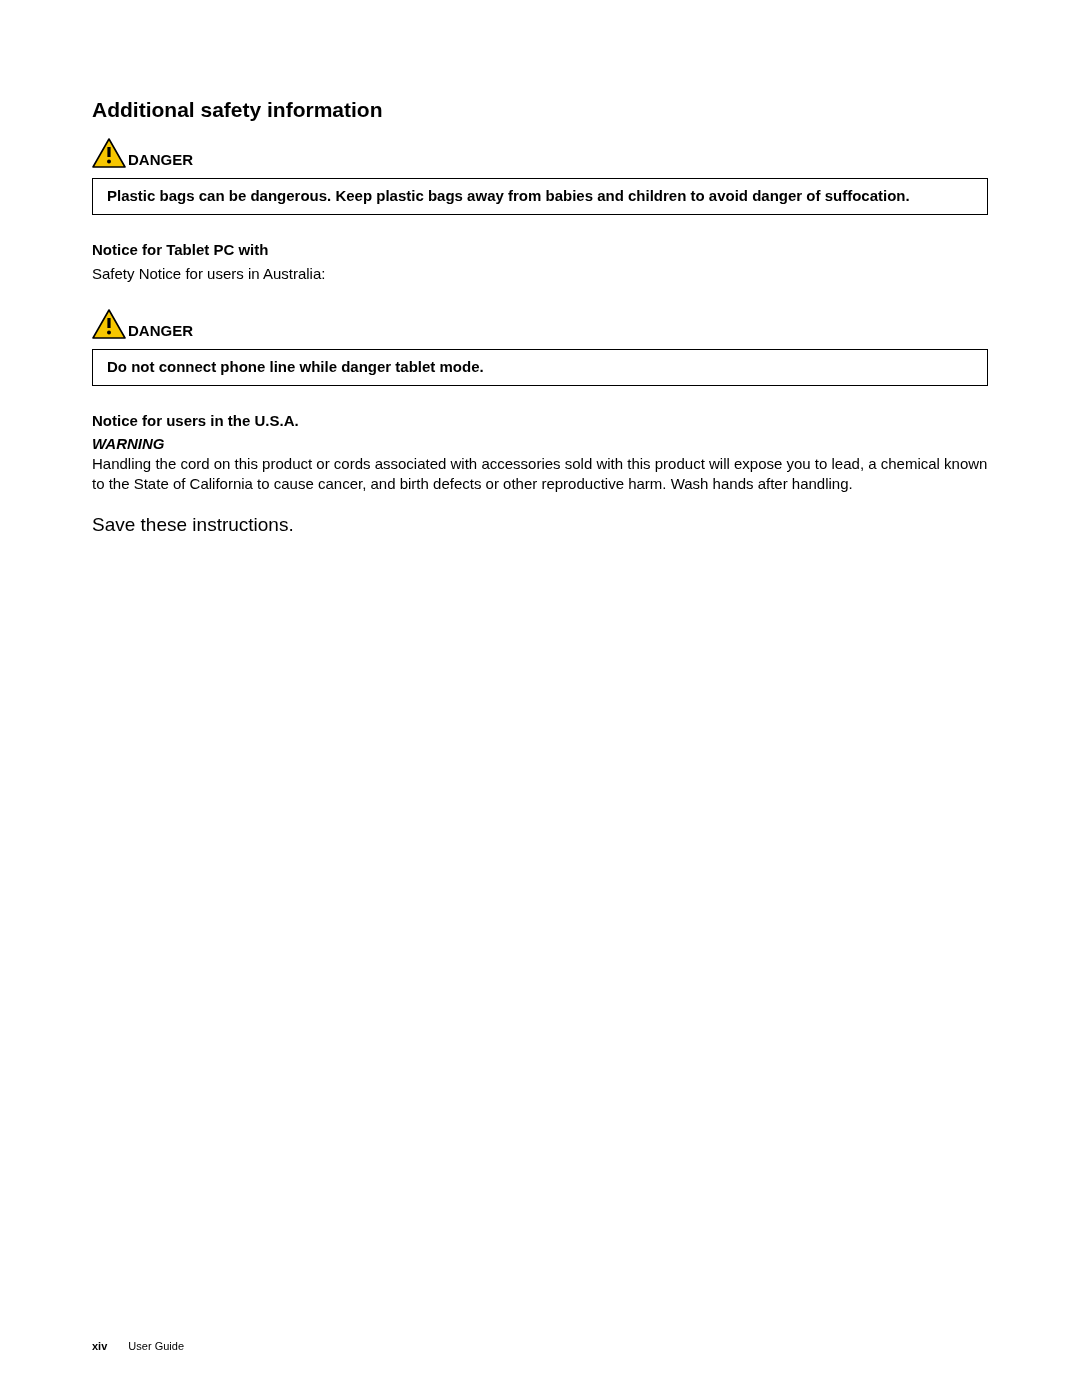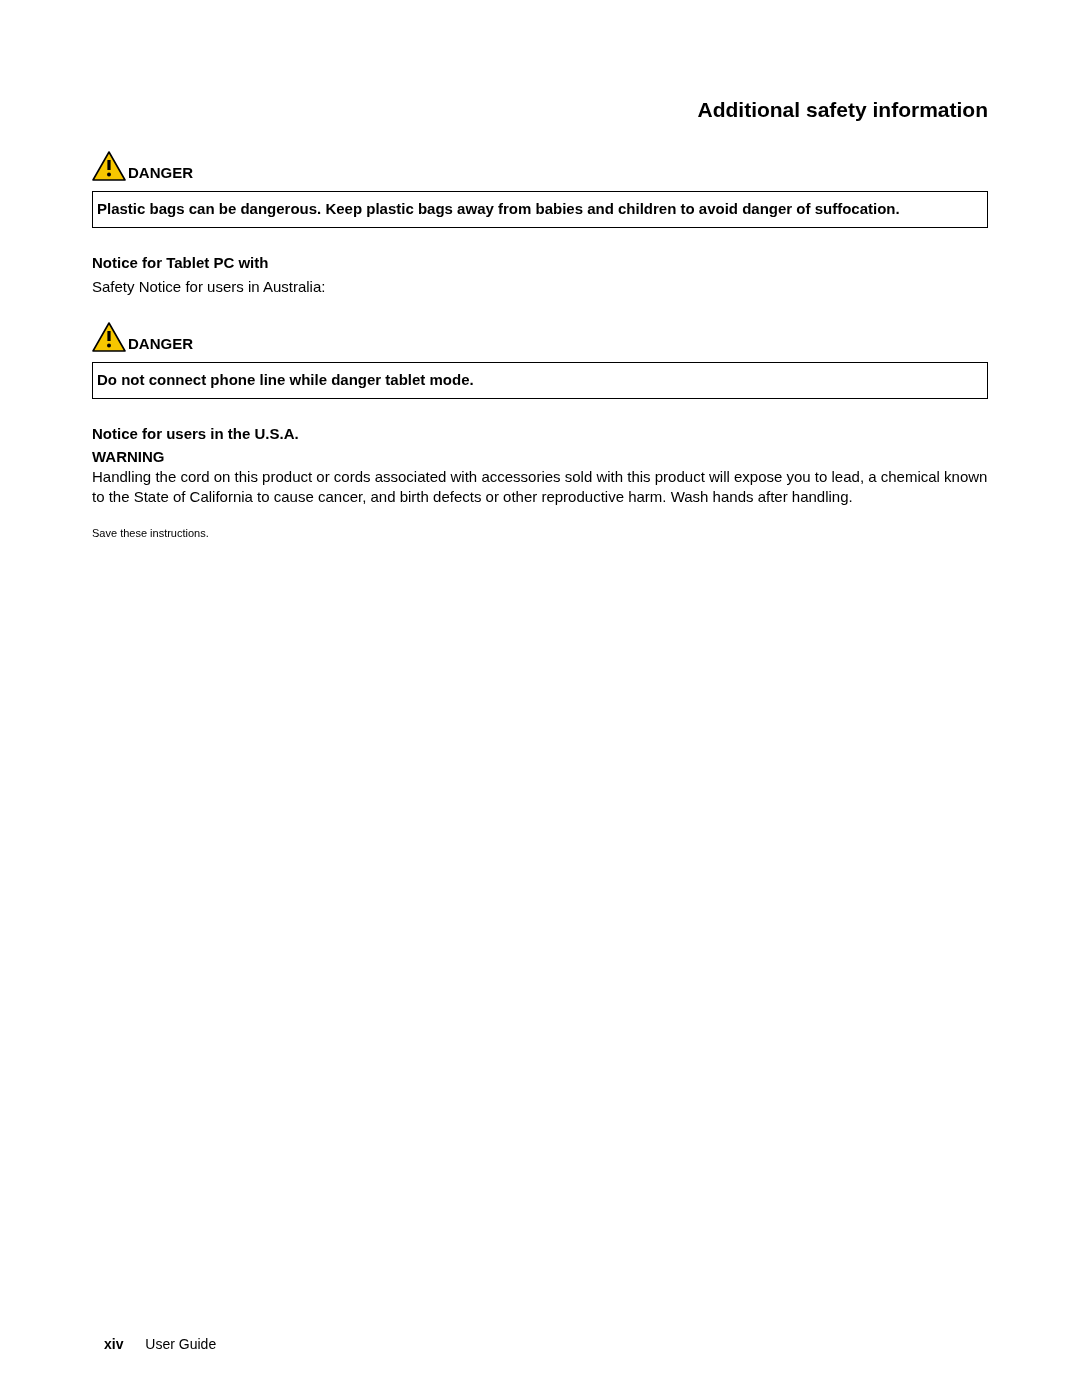--- a/index.html
+++ b/index.html
@@ -11,74 +11,73 @@
   }
   .page {
     position: absolute;
     left: 92px;
     top: 98px;
     width: 896px;
   }
   .section-title {
     font-size: 21px;
     font-weight: bold;
-    margin-bottom: 29px;
-    text-align: right;
+    margin-bottom: 16px;
   }
   .danger-line {
     display: flex;
     align-items: flex-end;
     margin-bottom: 10px;
     text-align: right;
   }
   .danger-icon {
     width: 34px;
     height: 30px;
     margin-right: 2px;
   }
   .danger-label {
     font-size: 15px;
     font-weight: bold;
     line-height: 1;
     padding-bottom: 1px;
   }
   .danger-box {
     border: 1.5px solid #000;
-    padding: 7px 10px 8px 4px;
+    padding: 7px 10px 8px 14px;
     font-size: 15px;
     font-weight: bold;
     line-height: 1.35;
     margin-bottom: 26px;
   }
   .sub-heading {
     font-size: 15px;
     font-weight: bold;
     margin-bottom: 6px;
   }
   .body-text {
     font-size: 15px;
     line-height: 1.35;
     margin-bottom: 20px;
   }
   .body-text.tight { margin-bottom: 24px; }
   .warning-heading {
     font-size: 15px;
     font-weight: bold;
     margin-bottom: 2px;
+    font-style: italic;
   }
   .save-line {
-    font-size: 11px;
+    font-size: 19px;
     margin-top: 0;
   }
   .footer {
     position: absolute;
     left: 92px;
     bottom: 45px;
-    font-size: 14px;
-    margin-left: 12px;
+    font-size: 11px;
   }
   .footer .pagenum {
     font-weight: bold;
     margin-right: 18px;
   }
 </style>
 </head>
 <body>
 
 <div class="page">

